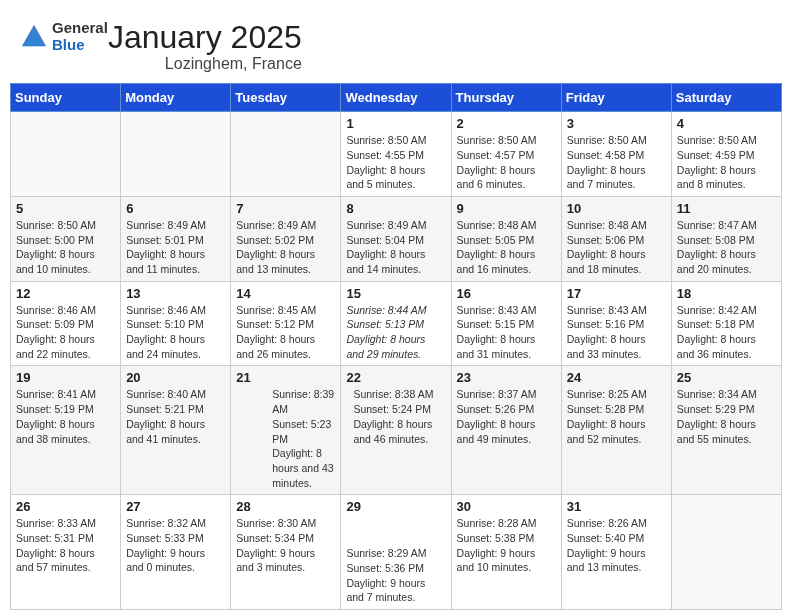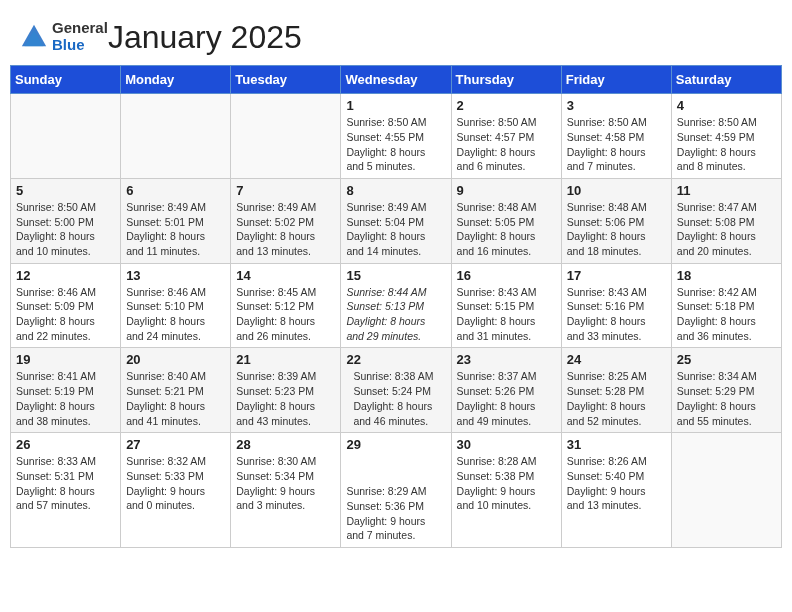--- a/index.html
+++ b/index.html
@@ -105,20 +105,21 @@
       <polygon points="15,2 28,25 2,25" fill="#1a69c4" opacity="0.85"></polygon>
       <polygon points="15,8 25,25 5,25" fill="#2a8ad4" opacity="0.5"></polygon>
     </svg>
     <div class="logo-text">
       <span class="logo-general">General</span>
       <span class="logo-blue">Blue</span>
     </div>
   </div>
   <div class="title-block">
     <div class="main-title">January 2025</div>
+    <div class="subtitle">Lozinghem, France</div>
   </div>
 </div>
 
 <table class="calendar">
   <thead>
     <tr>
       <th>Sunday</th>
       <th>Monday</th>
       <th>Tuesday</th>
       <th>Wednesday</th>
@@ -253,21 +254,21 @@
 Daylight: 8 hours and 38 minutes.</div>
         </td>
         <td>
           <span class="day-number">20</span>
           <div class="day-info" style="white-space: pre-line;">Sunrise: 8:40 AM
 Sunset: 5:21 PM
 Daylight: 8 hours and 41 minutes.</div>
         </td>
         <td>
           <span class="day-number">21</span>
-          <div class="day-info" style="white-space: pre-line;">Sunrise: 8:39 AM
+          <div class="day-info" style="white-space: pre-line; margin-left: 36px;">Sunrise: 8:39 AM
 Sunset: 5:23 PM
 Daylight: 8 hours and 43 minutes.</div>
         </td>
         <td>
           <span class="day-number">22</span>
           <div class="day-info" style="white-space: pre-line; margin-left: 7px;">Sunrise: 8:38 AM
 Sunset: 5:24 PM
 Daylight: 8 hours and 46 minutes.</div>
         </td>
         <td>

